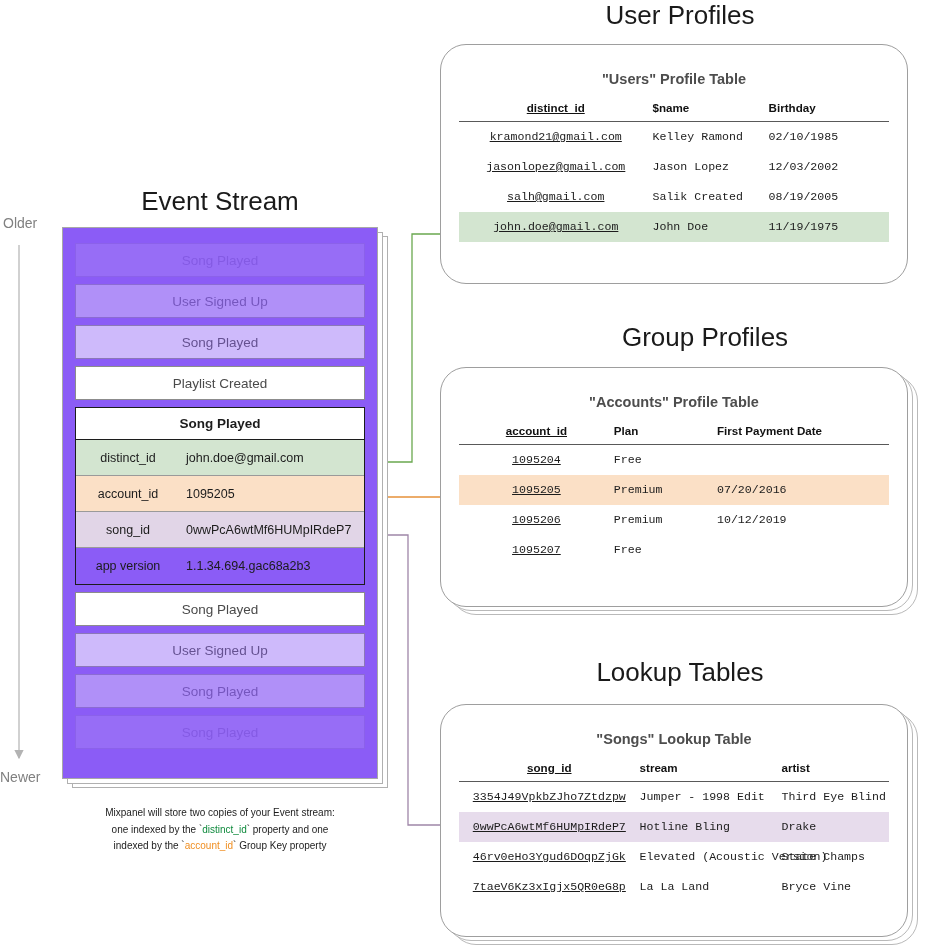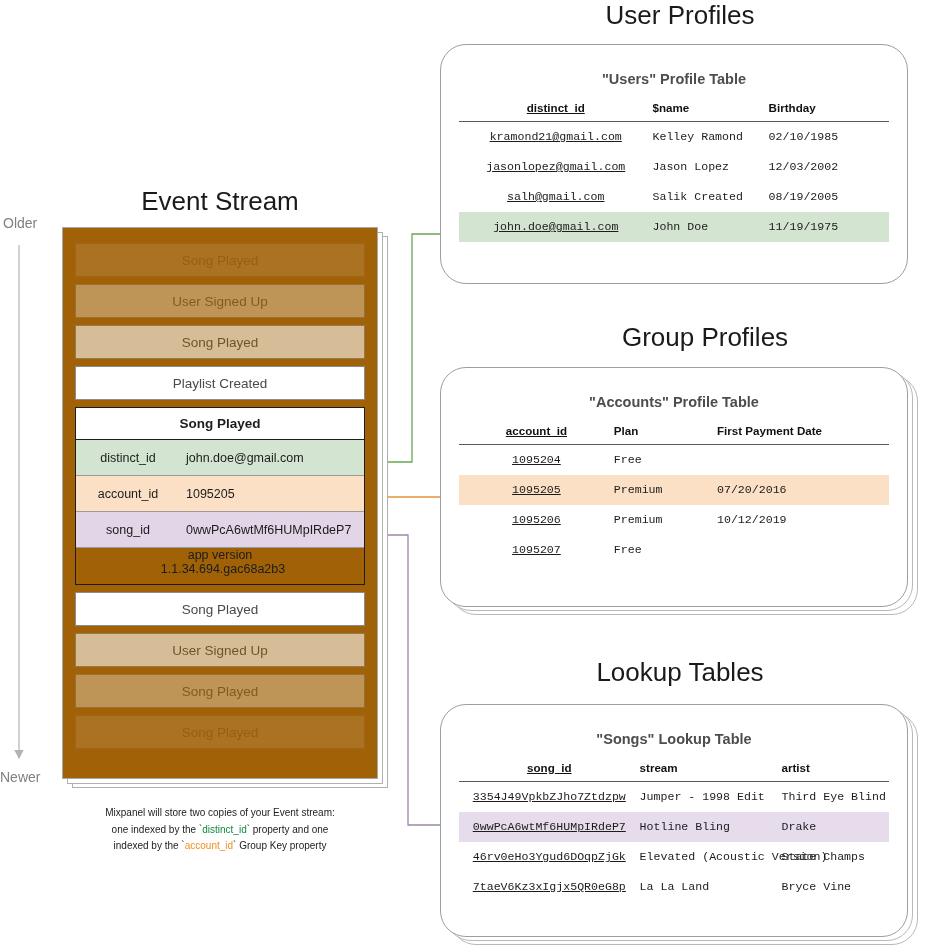--- a/index.html
+++ b/index.html
@@ -43,21 +43,21 @@
     border: 1.6px solid #b0b0b0;
     background: #ffffff;
   }
   #es-shadow2 { left: 72px; top: 236px; width: 316px; height: 552px; }
   #es-shadow1 { left: 67px; top: 232px; width: 316px; height: 552px; }
   #event-card {
     position: absolute;
     left: 62px; top: 227px;
     width: 316px; height: 552px;
     border: 1.6px solid #a8a8a8;
-    background: #a16207;
+    background: #8b5cf6;
     padding: 15px 12px;
   }
   .event-box {
     height: 34px;
     border: 1px solid #8c8c8c;
     background: #ffffff;
     display: flex;
     align-items: center;
     justify-content: center;
     font-size: 13.5px;
@@ -86,21 +86,21 @@
     border-bottom: 1.6px solid #1c1c1c;
   }
   .prop-row {
     display: flex;
     align-items: center;
     height: 36px;
     font-size: 12.5px;
     color: #1c1c1c;
     border-bottom: 1px solid #9a9a9a;
   }
-  .prop-row:last-child { border-bottom: none; flex-direction: column; }
+  .prop-row:last-child { border-bottom: none; }
   .prop-key {
     width: 104px;
     text-align: center;
     flex: none;
   }
   .prop-val { padding-left: 6px; }
   .hl-green  { background: #d3e5d0; }
   .hl-orange { background: #fbe0c6; }
   .hl-purple { background: #e1d5e7; }
 

